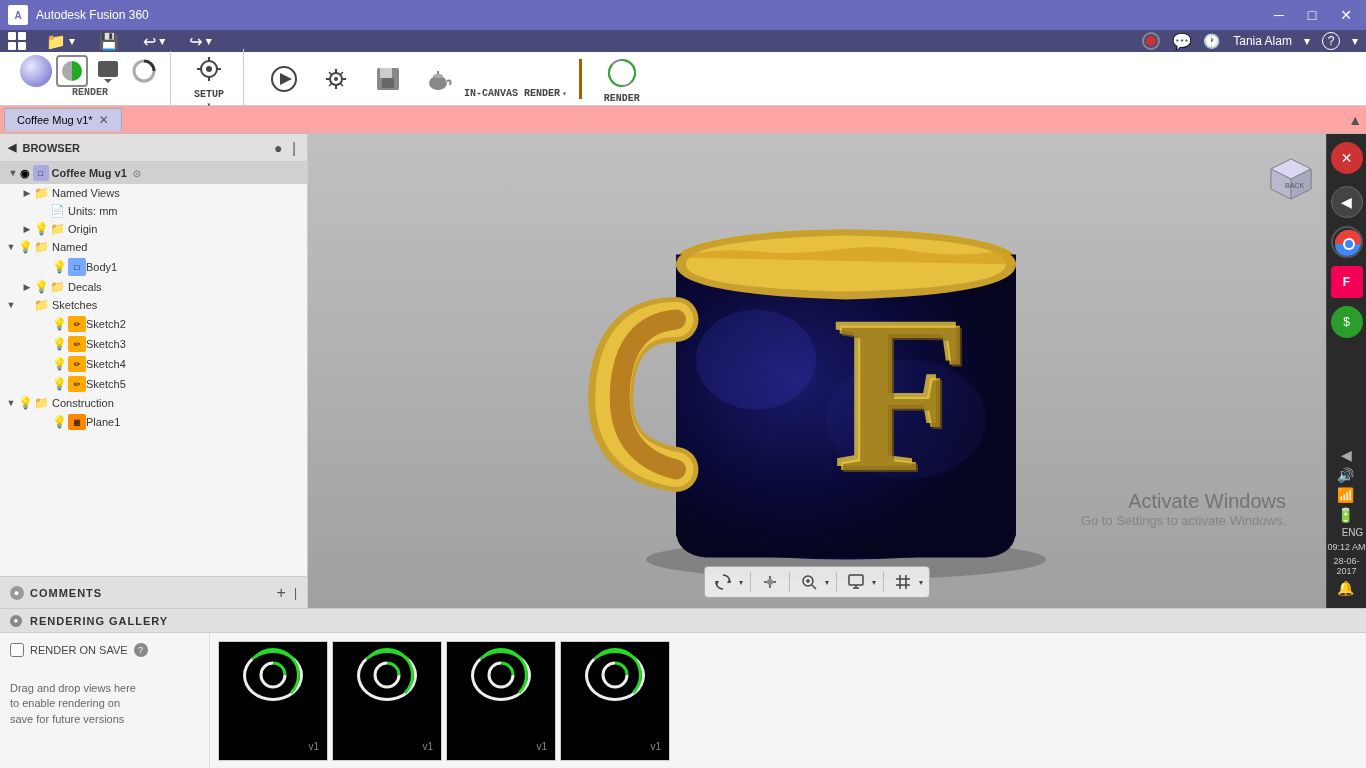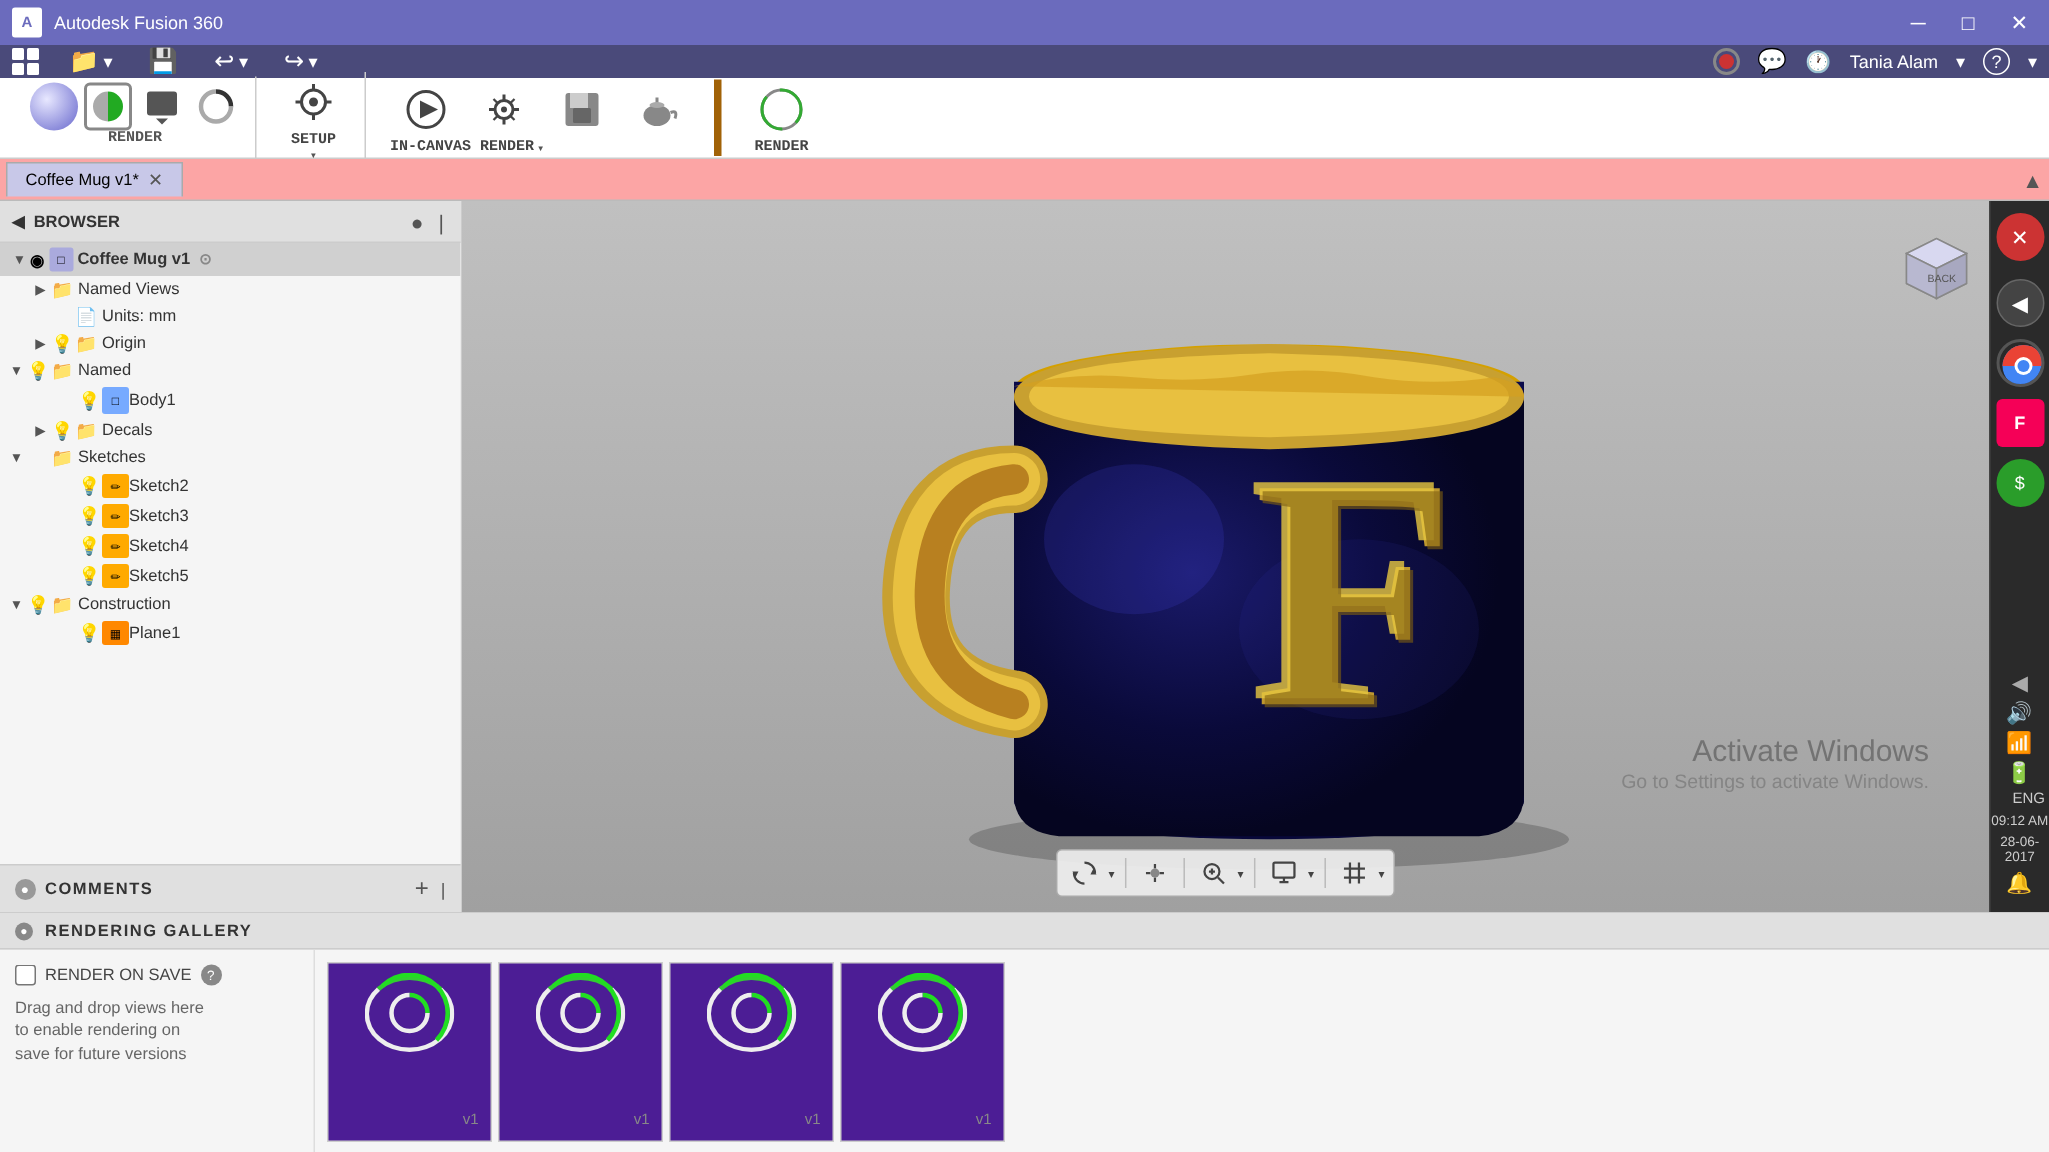--- a/index.html
+++ b/index.html
@@ -72,25 +72,25 @@
     .side-btn.dark { background: #444; border: 1px solid #666; }
     .side-lang { color: #ccc; font-size: 10px; margin-left: 12px; }
 
     
     #bottom-area { height: 160px; background: #f5f5f5; border-top: 1px solid #ccc; display: flex; flex-direction: column; }
     #rendering-gallery-header { height: 24px; background: #e0e0e0; display: flex; align-items: center; padding: 0 10px; border-bottom: 1px solid #ccc; cursor: pointer; gap: 8px; }
     .gallery-dot { width: 12px; height: 12px; border-radius: 50%; background: #888; display: flex; align-items: center; justify-content: center; color: white; font-size: 8px; }
     #gallery-title { font-size: 11px; font-weight: bold; color: #333; letter-spacing: 1px; }
     #gallery-body { display: flex; flex: 1; gap: 0; overflow: hidden; }
     #gallery-left { width: 210px; padding: 10px; border-right: 1px solid #ddd; }
-    #render-on-save { display: flex; align-items: center; gap: 6px; font-size: 11px; color: #444; margin-bottom: 8px; }
+    #render-on-save { display: flex; align-items: center; gap: 6px; font-size: 11px; color: #444; margin-bottom: 24px; }
     .question-mark { width: 14px; height: 14px; border-radius: 50%; background: #888; color: white; font-size: 9px; display: flex; align-items: center; justify-content: center; cursor: pointer; }
     #drag-drop-text { font-size: 11px; color: #666; line-height: 1.4; }
     #gallery-thumbnails { display: flex; align-items: center; gap: 4px; flex: 1; padding: 8px; overflow-x: auto; }
-    .thumbnail { width: 110px; height: 120px; background: #4c1d95; border: 1px solid #ccc; display: flex; flex-direction: column; align-items: center; justify-content: space-between; padding: 8px; flex-shrink: 0; gap: 40px; }
+    .thumbnail { width: 110px; height: 120px; background: #000000; border: 1px solid #ccc; display: flex; flex-direction: column; align-items: center; justify-content: space-between; padding: 8px; flex-shrink: 0; gap: 40px; }
     .thumbnail-render-icon { width: 60px; height: 60px; border-radius: 50%; border: 3px solid #eee; border-top-color: #3c3; display: flex; align-items: center; justify-content: center; position: relative; }
     .thumbnail-render-ring { width: 54px; height: 54px; border-radius: 50%; border: 3px solid transparent; border-top-color: #2d2; border-right-color: #2d2; animation: spin 2s linear infinite; position: absolute; }
     @keyframes spin { from { transform: rotate(0deg); } to { transform: rotate(360deg); } }
     .thumbnail-badge { font-size: 10px; color: #888; align-self: flex-end; }
     .activate-watermark { position: absolute; bottom: 80px; right: 40px; text-align: right; color: rgba(100,100,100,0.6); font-size: 22px; }
     .activate-sub { font-size: 13px; color: rgba(100,100,100,0.5); }
 
     .render-mode-btn { display: flex; flex-direction: column; align-items: center; padding: 4px 10px; border-right: 1px solid #ccc; cursor: pointer; min-width: 80px; }
     .render-mode-label { font-size: 10px; color: #555; font-weight: bold; margin-bottom: 4px; }
 
@@ -182,21 +182,21 @@
             <line x1="16" y1="24" x2="16" y2="28" stroke="#444" stroke-width="2"></line>
             <line x1="4" y1="16" x2="8" y2="16" stroke="#444" stroke-width="2"></line>
             <line x1="24" y1="16" x2="28" y2="16" stroke="#444" stroke-width="2"></line>
           </svg>
       </div>
     </div>
     <span style="font-size:10px;color:#444;font-weight:bold;">SETUP</span>
     <span style="font-size:8px;color:#555;">▾</span>
   </div>
 
-  <div style="display:flex;flex-direction:column;align-items:flex-start;padding:0 12px;border-right:5px solid #a16207;">
+  <div style="display:flex;flex-direction:row;align-items:flex-end;padding:0 12px;border-right:3px solid #a16207;">
     <div class="toolbar-row" style="gap:4px;">
       <div class="toolbar-btn">
         <svg width="32" height="32" viewBox="0 0 32 32">
             <circle cx="16" cy="16" r="12" fill="none" stroke="#444" stroke-width="2"></circle>
             <polygon points="12,10 24,16 12,22" fill="#444"></polygon>
           </svg>
       </div>
       <div class="toolbar-btn">
         <svg width="32" height="32" viewBox="0 0 32 32">
             <circle cx="16" cy="16" r="6" fill="none" stroke="#444" stroke-width="2"></circle>

